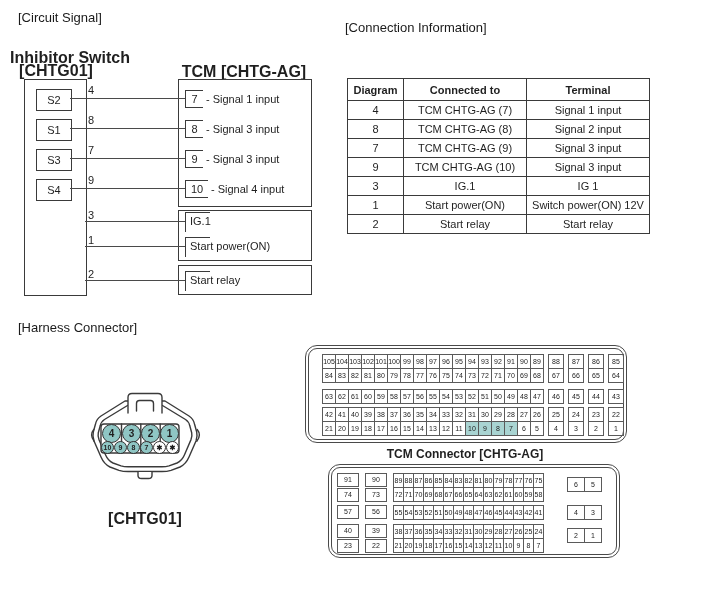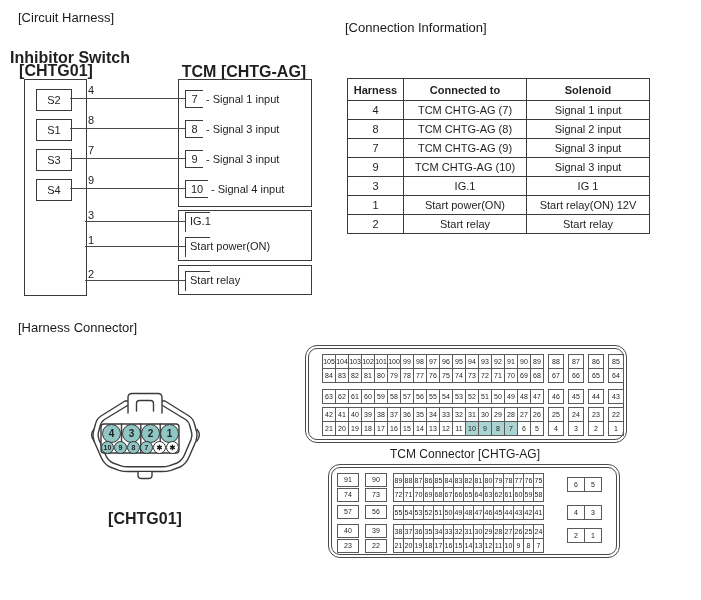--- a/index.html
+++ b/index.html
@@ -28,46 +28,46 @@
   .conn-outer{position:absolute;border:1.2px solid #4a4a4a;border-radius:12px;background:#fff;}
   .conn-inner{position:absolute;left:2px;top:2px;right:2px;bottom:2px;
               border:1px solid #4a4a4a;border-radius:9px;pointer-events:none;}
   .pg{position:absolute;border-collapse:collapse;table-layout:fixed;}
   .pg td{border:1px solid #5a5a5a;font-size:7px;text-align:center;padding:0;color:#222;
          overflow:hidden;white-space:nowrap;}
   .single-cell{position:absolute;width:20px;height:12px;border:1px solid #5a5a5a;
                font-size:7px;text-align:center;line-height:12px;color:#222;}
   .circle{position:absolute;border:1.4px solid #333;border-radius:50%;text-align:center;
           box-sizing:border-box;font-weight:bold;}
-  .conn-label{position:absolute;font-weight:normal;font-size:12px;text-align:center;white-space:nowrap;}
+  .conn-label{position:absolute;font-weight:bold;font-size:12px;text-align:center;white-space:nowrap;}
 </style>
 </head>
 <body>
 
 <div id="page">
 
-  <div class="sec-title abs" style="left:18px;top:10px">[Circuit Harness]</div>
+  <div class="sec-title abs" style="left:18px;top:10px">[Circuit Signal]</div>
   <div class="sec-title abs" style="left:345px;top:20px">[Connection Information]</div>
   <div class="sec-title abs" style="left:18px;top:320px">[Harness Connector]</div>
 
   <div class="b abs" style="left:10px;top:49px;width:92px;text-align:center">Inhibitor Switch</div>
   <div class="b abs" style="left:10px;top:62px;width:92px;text-align:center">[CHTG01]</div>
   <div class="obox abs" style="left:24px;top:79px;width:61px;height:215px"></div>
 
   <div class="b abs" style="left:178px;top:63px;width:132px;text-align:center">TCM [CHTG-AG]</div>
   <div class="obox abs" style="left:178px;top:79px;width:132px;height:126px"></div>
   <div class="obox abs" style="left:178px;top:210px;width:132px;height:49px"></div>
   <div class="obox abs" style="left:178px;top:265px;width:132px;height:28px"></div>
 
   <table class="ct" style="left:347px;top:78px">
       <tbody>
         <tr>
-          <th style="width: 51px;">Harness</th>
+          <th style="width: 51px;">Diagram</th>
           <th style="width: 118px;">Connected to</th>
-          <th style="width: 118px;">Solenoid</th>
+          <th style="width: 118px;">Terminal</th>
         </tr>
         <tr>
           <td>4</td>
           <td>TCM CHTG-AG (7)</td>
           <td>Signal 1 input</td>
         </tr>
         <tr>
           <td>8</td>
           <td>TCM CHTG-AG (8)</td>
           <td>Signal 2 input</td>
@@ -83,21 +83,21 @@
           <td>Signal 3 input</td>
         </tr>
         <tr>
           <td>3</td>
           <td>IG.1</td>
           <td>IG 1</td>
         </tr>
         <tr>
           <td>1</td>
           <td>Start power(ON)</td>
-          <td>Start relay(ON) 12V</td>
+          <td>Switch power(ON) 12V</td>
         </tr>
         <tr>
           <td>2</td>
           <td>Start relay</td>
           <td>Start relay</td>
         </tr>
       </tbody>
     </table>
 
   <svg class="abs" style="left:88px;top:388px" width="115" height="95" viewBox="0 0 115 95">

